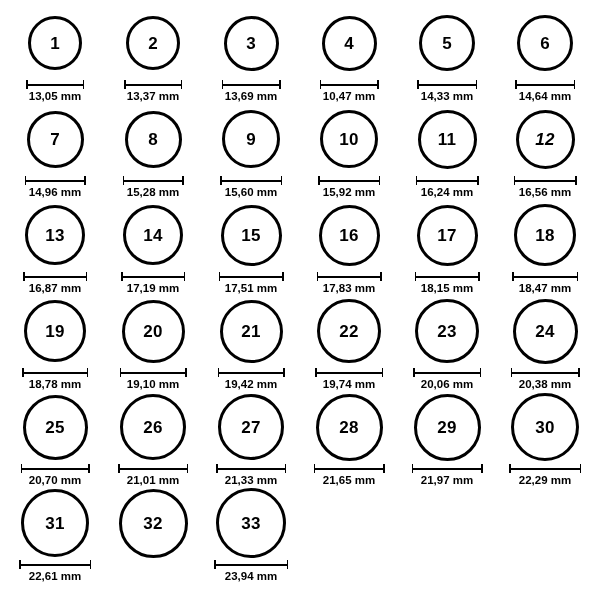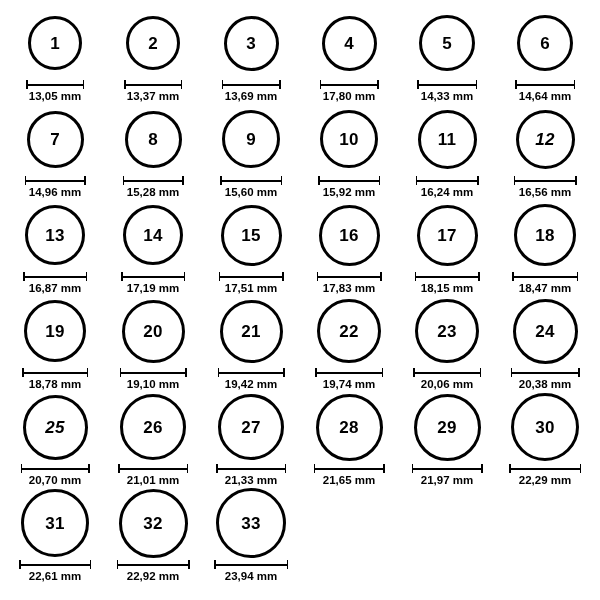--- a/index.html
+++ b/index.html
@@ -148,21 +148,21 @@
           <div class="ring-circle" style="width: 55px; height: 55px;">
             <span class="ring-number">4</span>
           </div>
         </div>
         <div class="ring-measure">
           <div class="ring-rule" style="width: 59px;">
             <div class="bar"></div>
             <div class="cap-l"></div>
             <div class="cap-r"></div>
           </div>
-          <div class="ring-label">17,80 mm</div>
+          <div class="ring-label">10,47 mm</div>
         </div>
       </div>
       <div class="ring-cell">
         <div class="ring-circle-wrap">
           <div class="ring-circle" style="width: 56px; height: 56px;">
             <span class="ring-number">5</span>
           </div>
         </div>
         <div class="ring-measure">
           <div class="ring-rule" style="width: 60px;">
@@ -453,21 +453,21 @@
           <div class="ring-rule" style="width: 69px;">
             <div class="bar"></div>
             <div class="cap-l"></div>
             <div class="cap-r"></div>
           </div>
           <div class="ring-label">20,38 mm</div>
         </div>
       </div>
       <div class="ring-cell">
         <div class="ring-circle-wrap">
-          <div class="ring-circle" style="width: 65px; height: 65px; font-style: italic;">
+          <div class="ring-circle" style="width: 65px; height: 65px;">
             <span class="ring-number">25</span>
           </div>
         </div>
         <div class="ring-measure">
           <div class="ring-rule" style="width: 69px;">
             <div class="bar"></div>
             <div class="cap-l"></div>
             <div class="cap-r"></div>
           </div>
           <div class="ring-label">20,70 mm</div>
@@ -561,28 +561,20 @@
             <div class="cap-r"></div>
           </div>
           <div class="ring-label">22,61 mm</div>
         </div>
       </div>
       <div class="ring-cell">
         <div class="ring-circle-wrap">
           <div class="ring-circle" style="width: 69px; height: 69px;">
             <span class="ring-number">32</span>
           </div>
-        </div>
-        <div class="ring-measure">
-          <div class="ring-rule" style="width: 73px;">
-            <div class="bar"></div>
-            <div class="cap-l"></div>
-            <div class="cap-r"></div>
-          </div>
-          <div class="ring-label">22,92 mm</div>
         </div>
       </div>
       <div class="ring-cell">
         <div class="ring-circle-wrap">
           <div class="ring-circle" style="width: 70px; height: 70px;">
             <span class="ring-number">33</span>
           </div>
         </div>
         <div class="ring-measure">
           <div class="ring-rule" style="width: 74px;">

